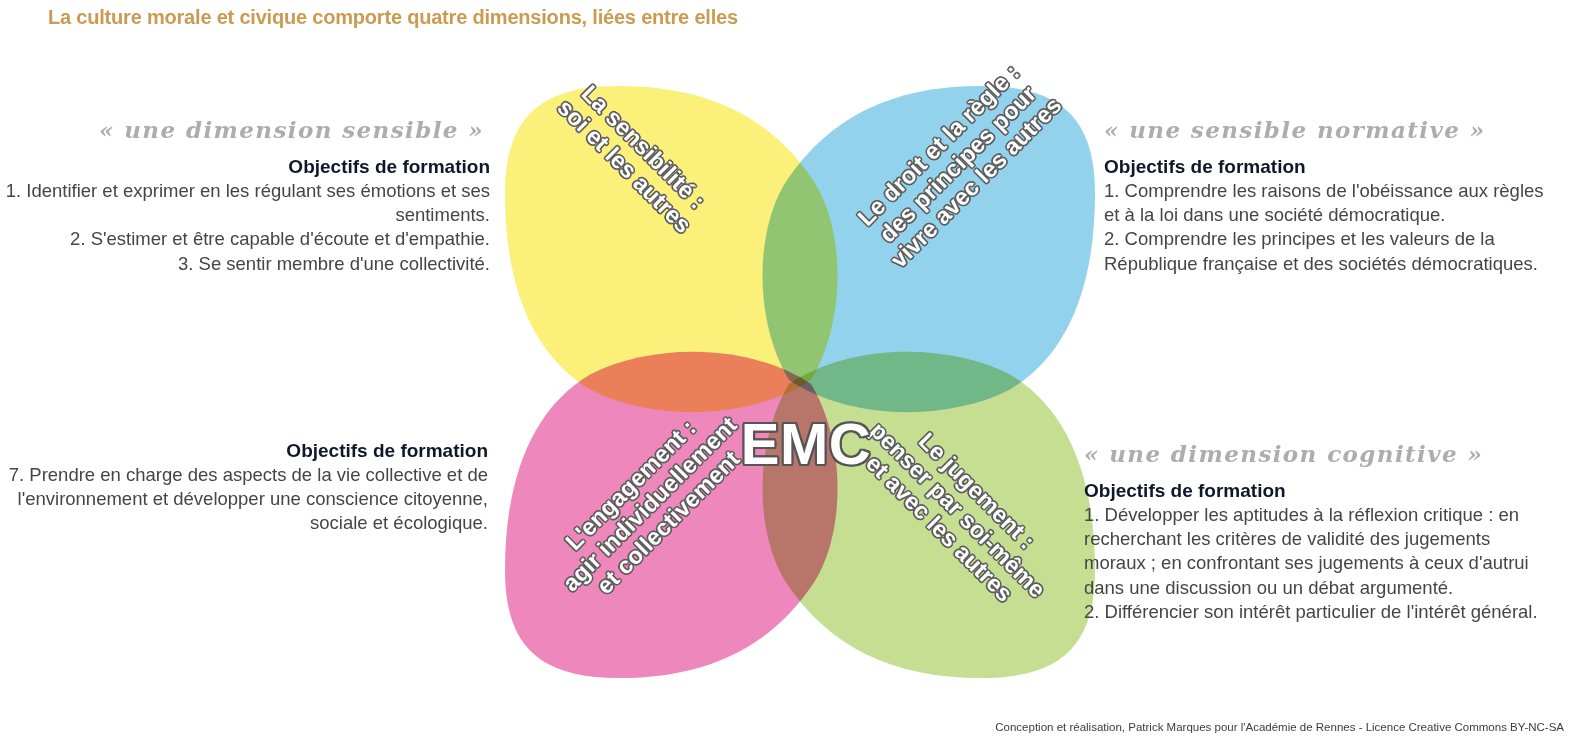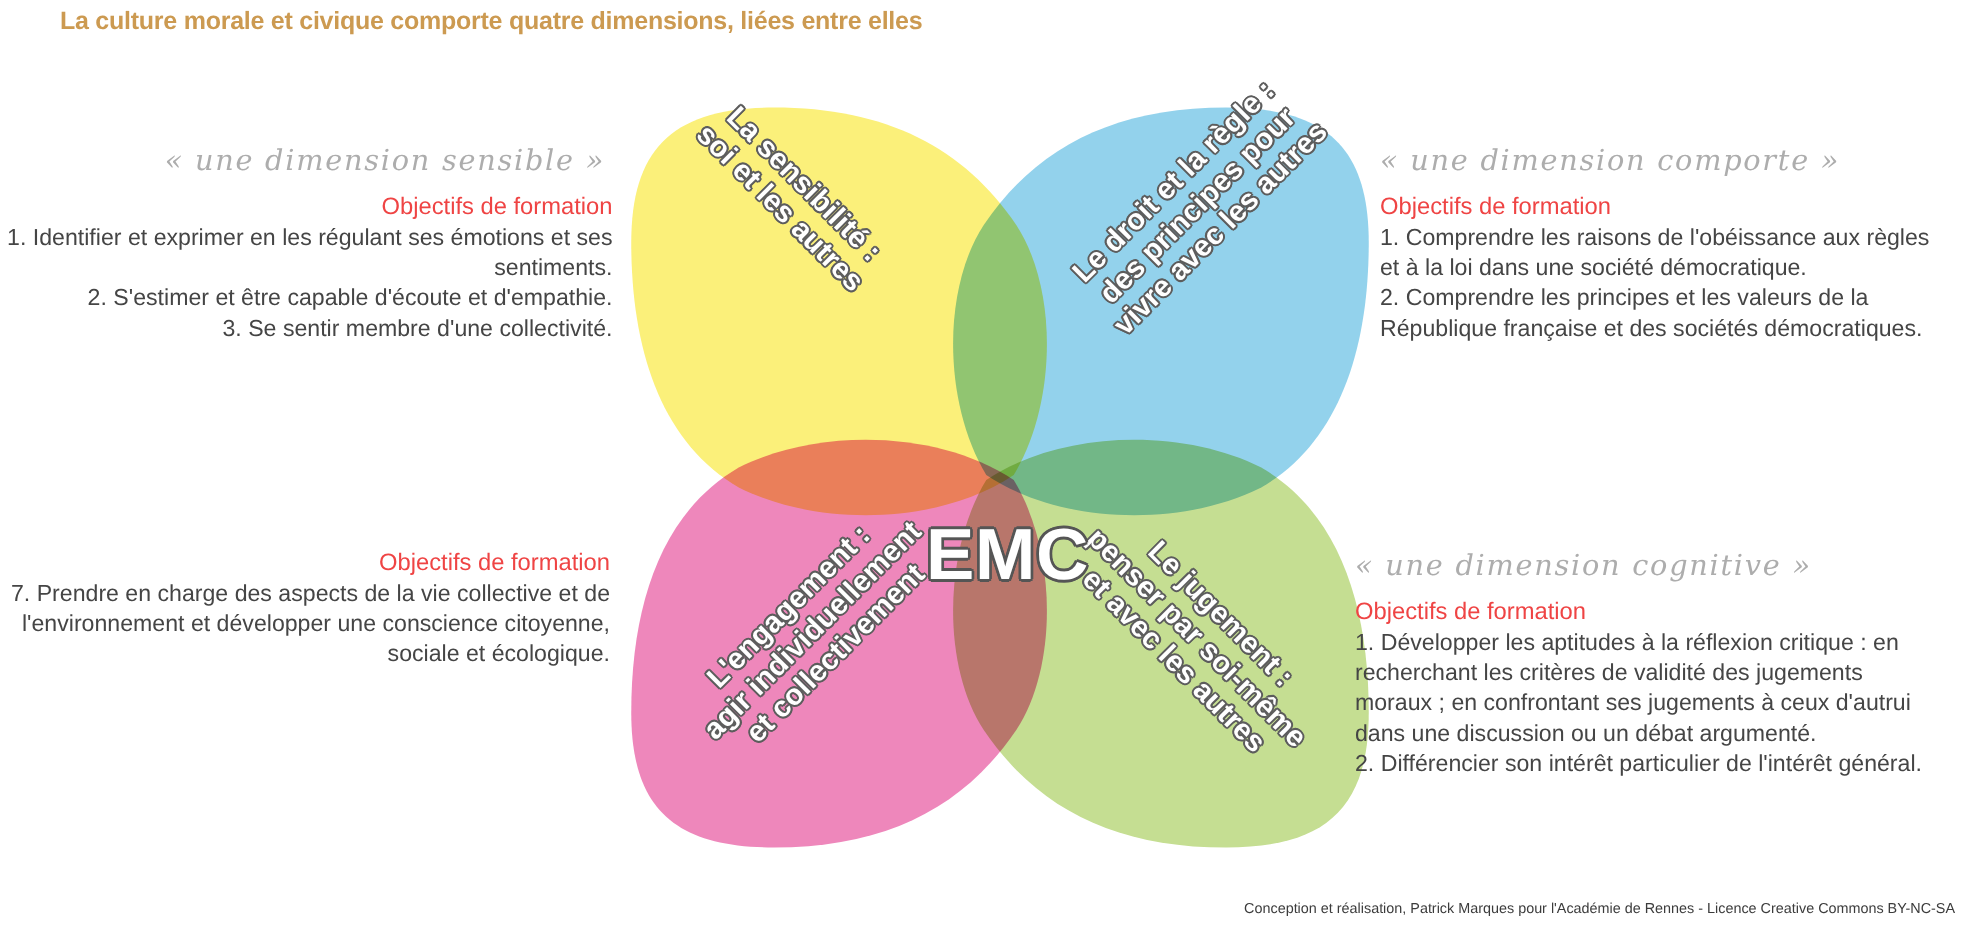--- a/index.html
+++ b/index.html
@@ -97,30 +97,30 @@
        1.7px -1.7px 0 #555555, -1.7px -1.7px 0 #555555;
     pointer-events: none;
   }
 
   
   .block { position: absolute; }
   .block .dimension {
     font-family: "DejaVu Serif", serif;
     font-style: italic;
     font-size: 23px;
-    font-weight: normal;
+    font-weight: bold;
     color: #adadad;
     letter-spacing: 1.4px;
     margin-bottom: 13px;
     white-space: nowrap;
   }
   .block .objectifs {
     font-size: 19px;
-    font-weight: normal;
-    color: #ef4444;
+    font-weight: bold;
+    color: #0f172a;
     margin-bottom: 1px;
   }
   .block .goal {
     font-size: 18.5px;
     line-height: 1.31;
     color: #454545;
   }
 
   .block.right { text-align: left; }
   .block.left  { text-align: right; }
@@ -197,21 +197,21 @@
 
 <div class="block left" id="block-sensible">
   <div class="dimension">« une dimension sensible »</div>
   <div class="objectifs">Objectifs de formation</div>
   <div class="goal">1. Identifier et exprimer en les régulant ses émotions et ses sentiments.</div>
   <div class="goal">2. S'estimer et être capable d'écoute et d'empathie.</div>
   <div class="goal">3. Se sentir membre d'une collectivité.</div>
 </div>
 
 <div class="block right" id="block-normative">
-  <div class="dimension">« une dimension comporte »</div>
+  <div class="dimension">« une sensible normative »</div>
   <div class="objectifs">Objectifs de formation</div>
   <div class="goal">1. Comprendre les raisons de l'obéissance aux règles et à la loi dans une société démocratique.</div>
   <div class="goal">2. Comprendre les principes et les valeurs de la République française et des sociétés démocratiques.</div>
 </div>
 
 <div class="block left" id="block-pratique">
   <div class="objectifs">Objectifs de formation</div>
   <div class="goal">7. Prendre en charge des aspects de la vie collective et de l'environnement et développer une conscience citoyenne, sociale et écologique.</div>
 </div>
 

